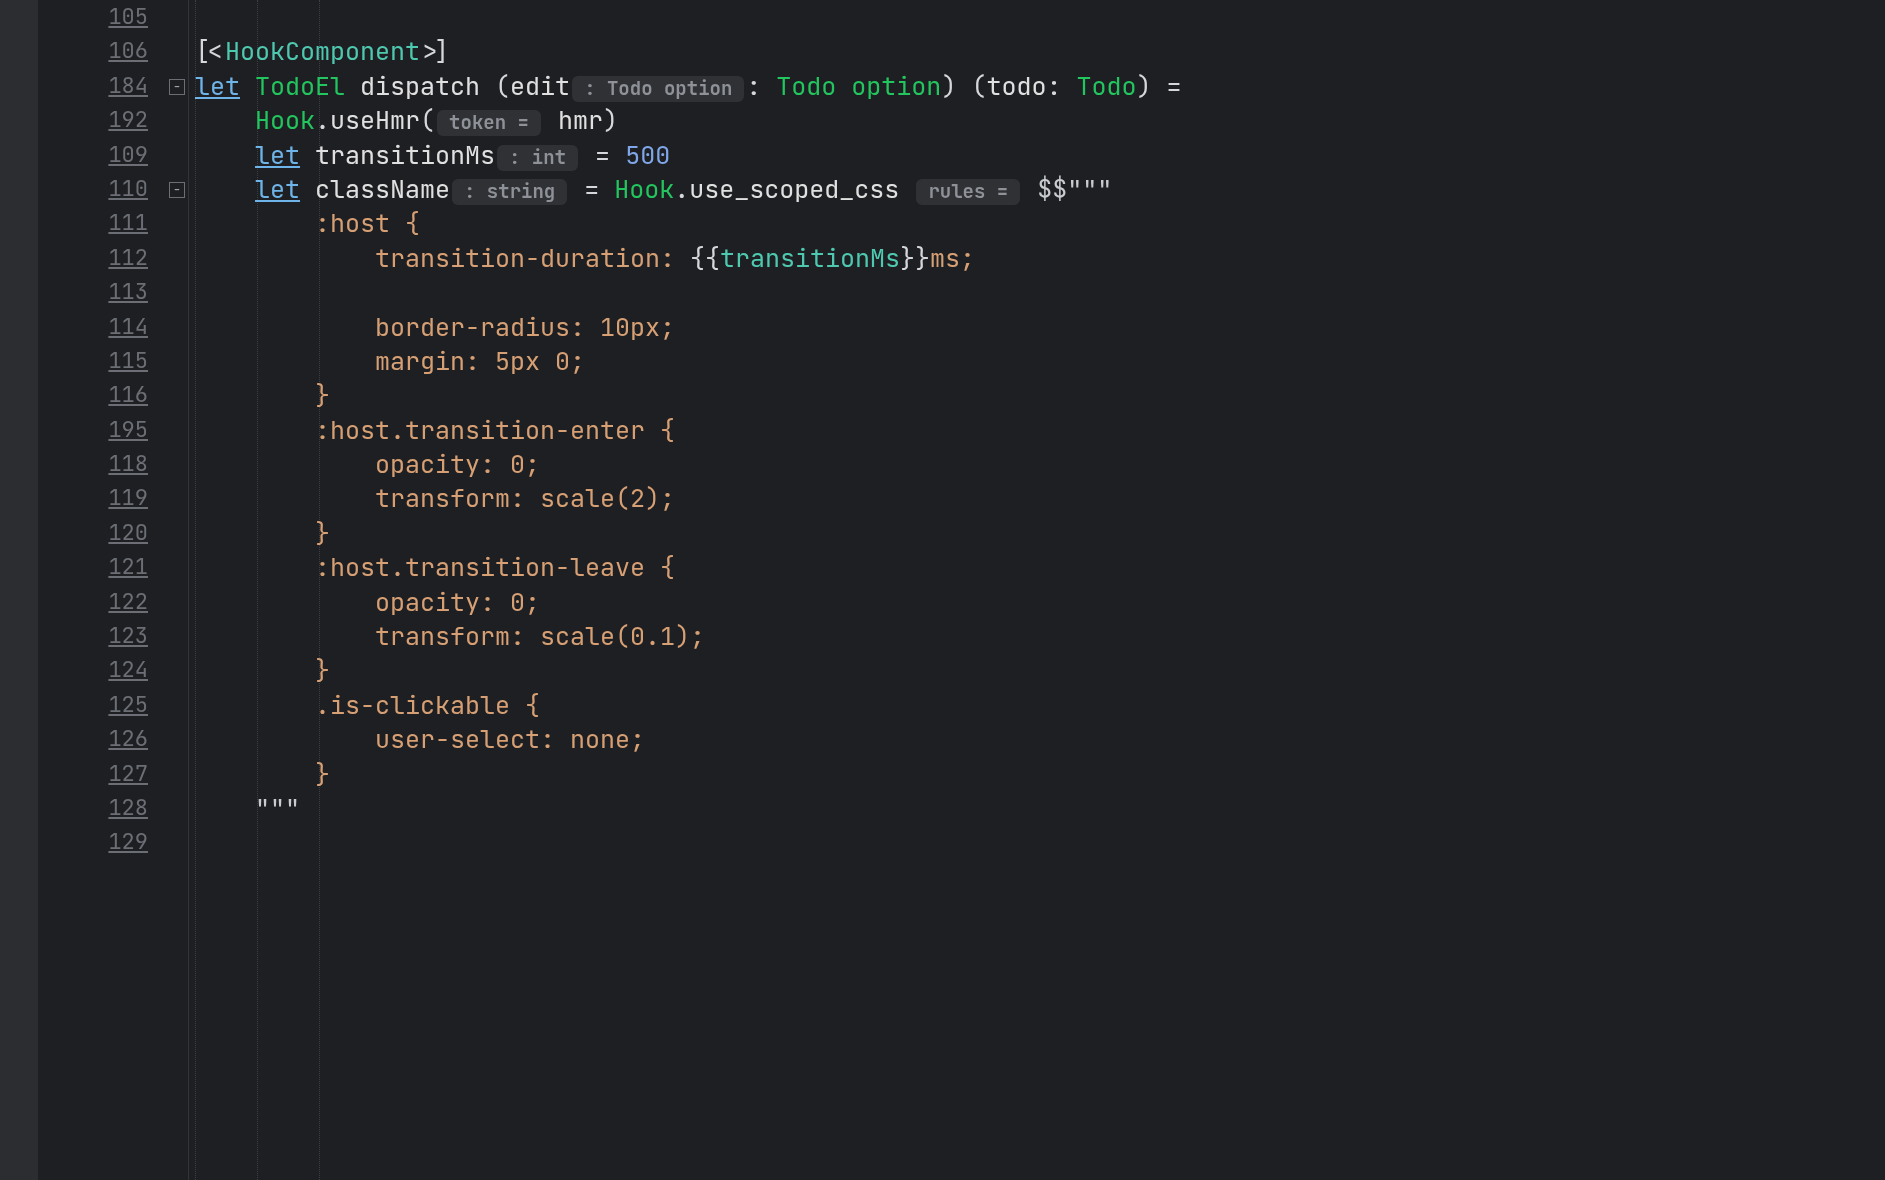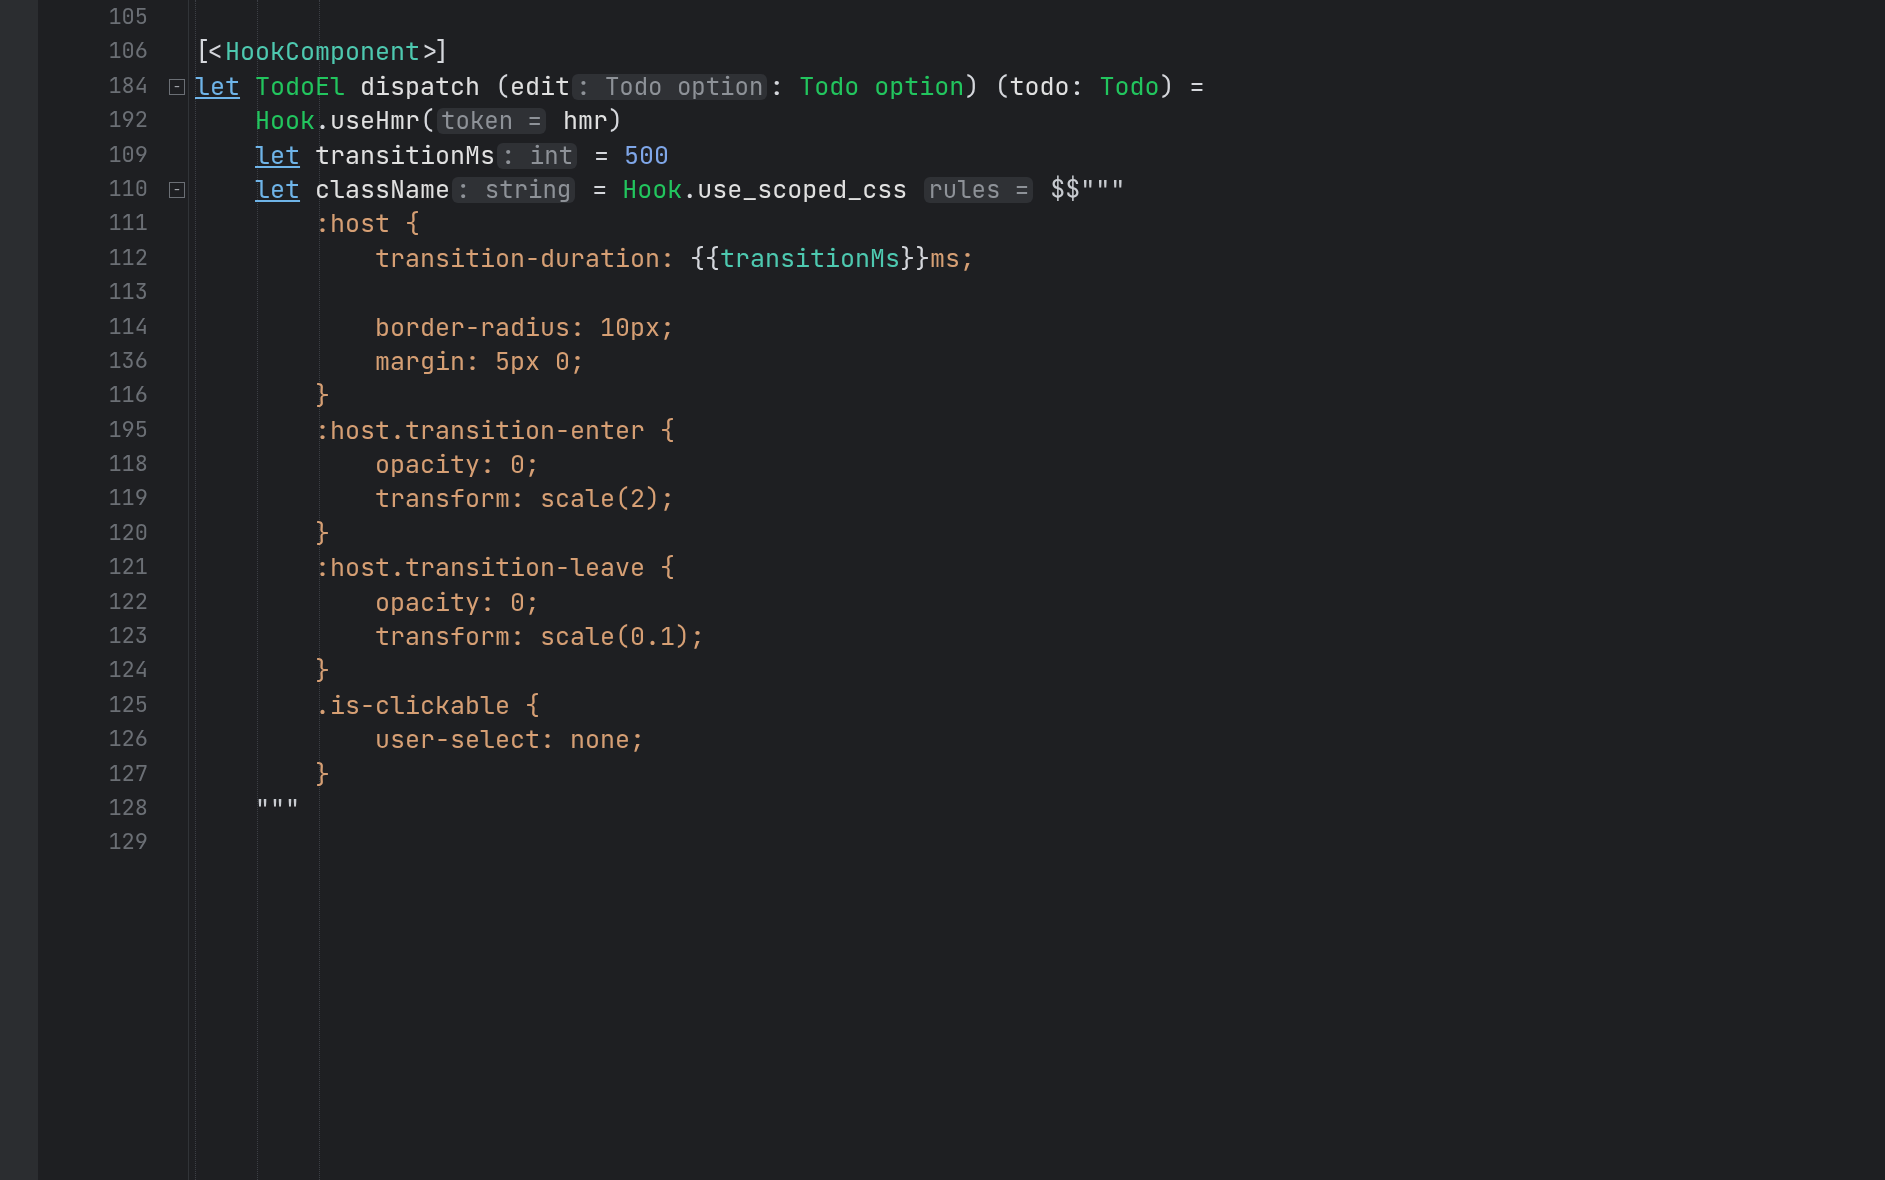--- a/index.html
+++ b/index.html
@@ -29,20 +29,21 @@
     color: #6b6f75;
     text-align: right;
     padding-right: 18px;
     flex-shrink: 0;
     user-select: none;
     font-size: 22px;
   }
   .gutter-line {
     height: 34.4px;
     line-height: 34.4px;
+    text-decoration: underline;
   }
   .fold-col {
     width: 22px;
     background: #1e1f22;
     flex-shrink: 0;
     position: relative;
     border-right: 1px solid #313438;
   }
   .fold-box {
     position: absolute;
@@ -93,27 +94,28 @@
   .op     { color: #d5d7dc; }
   .num    { color: #7fa6e8; }
   .str    { color: #d69f74; }
   .interp { color: #4ec9b0; }
   .interpD { color: #d5d7dc; }
   .triple { color: #c8cbd0; }
 
   .hint {
     background: #2f3135;
     color: #8e9298;
-    font-size: 24px;
-    padding: 2px 4px;
+    font-size: 19px;
+    padding: 2px 12px;
     border-radius: 6px;
     margin: 0 2px;
     display: inline-block;
     line-height: 22px;
     vertical-align: 1px;
+    font-weight: bold;
   }
 
   .dollar {
     color: #c8cbd0;
   }
 </style>
 </head>
 <body>
 
 <div class="editor">
@@ -123,21 +125,21 @@
     <div class="gutter-line">105</div>
     <div class="gutter-line">106</div>
     <div class="gutter-line">184</div>
     <div class="gutter-line">192</div>
     <div class="gutter-line">109</div>
     <div class="gutter-line">110</div>
     <div class="gutter-line">111</div>
     <div class="gutter-line">112</div>
     <div class="gutter-line">113</div>
     <div class="gutter-line">114</div>
-    <div class="gutter-line">136</div>
+    <div class="gutter-line">115</div>
     <div class="gutter-line">116</div>
     <div class="gutter-line">195</div>
     <div class="gutter-line">118</div>
     <div class="gutter-line">119</div>
     <div class="gutter-line">120</div>
     <div class="gutter-line">121</div>
     <div class="gutter-line">122</div>
     <div class="gutter-line">123</div>
     <div class="gutter-line">124</div>
     <div class="gutter-line">125</div>

